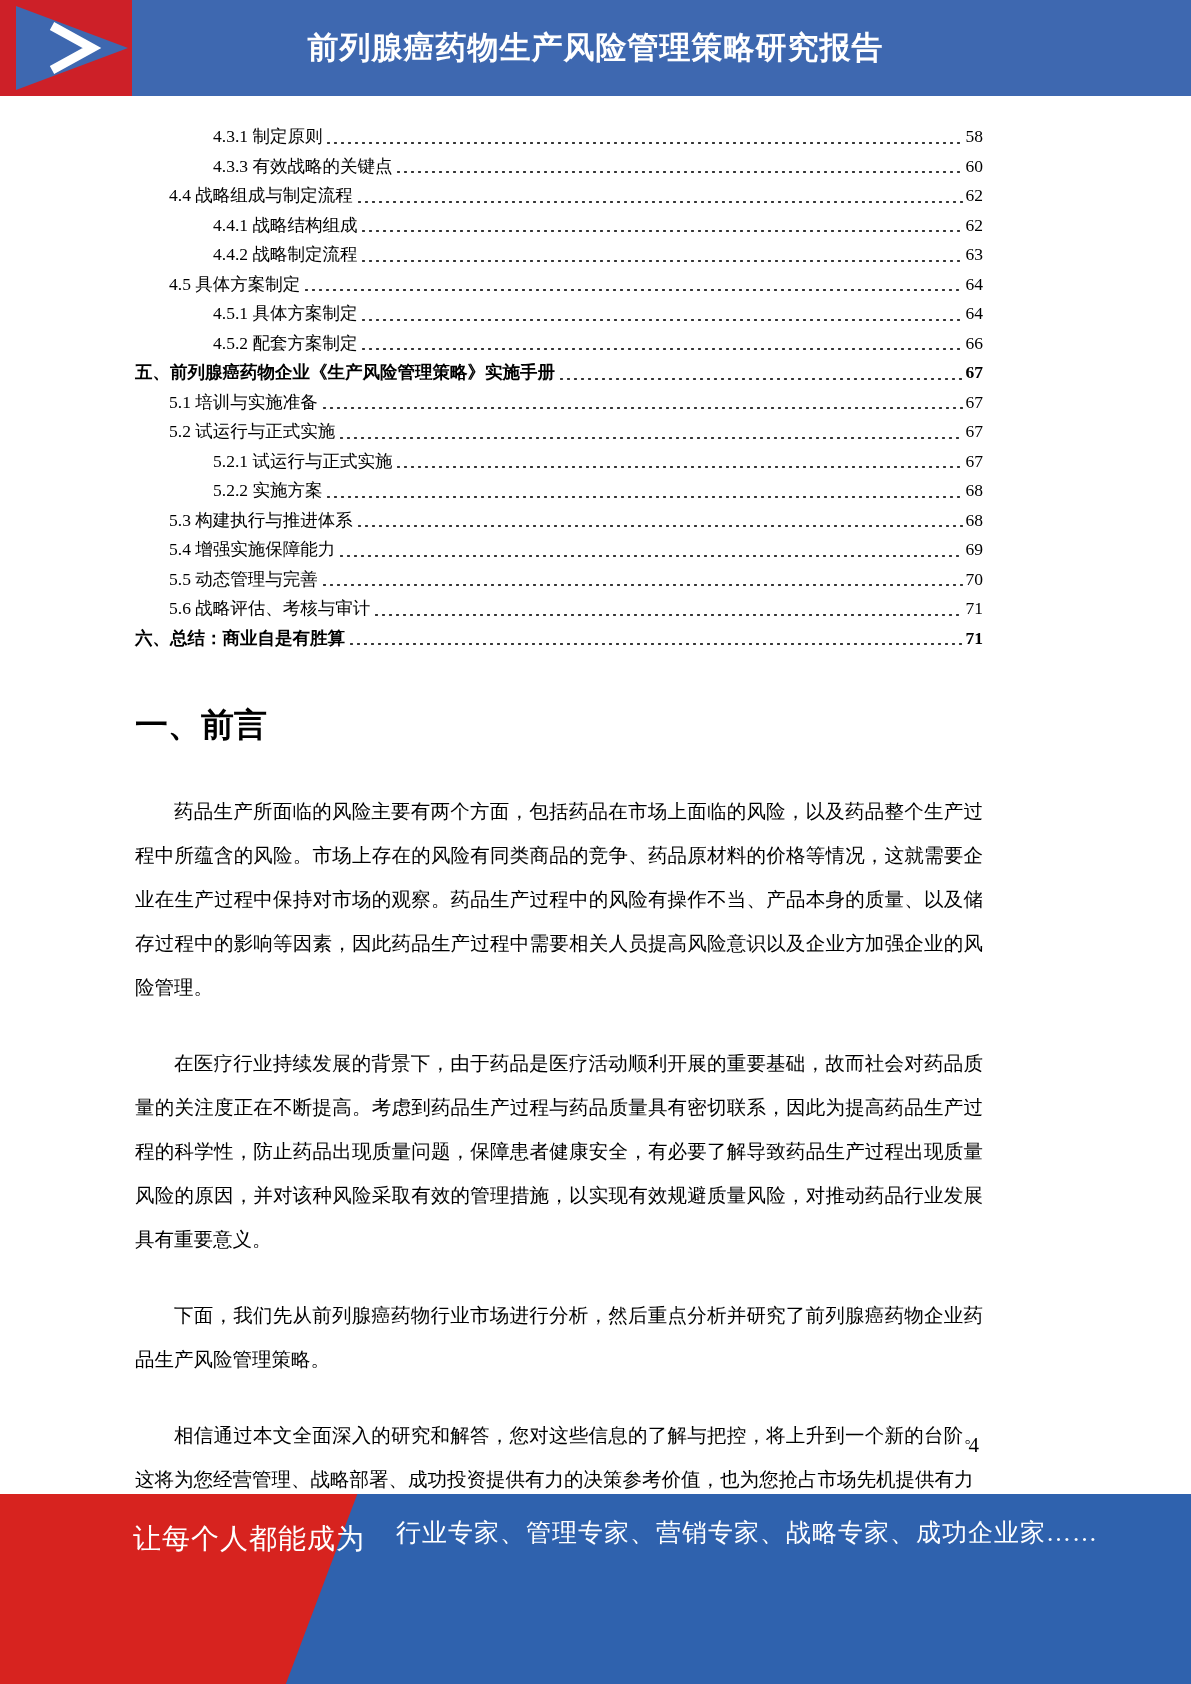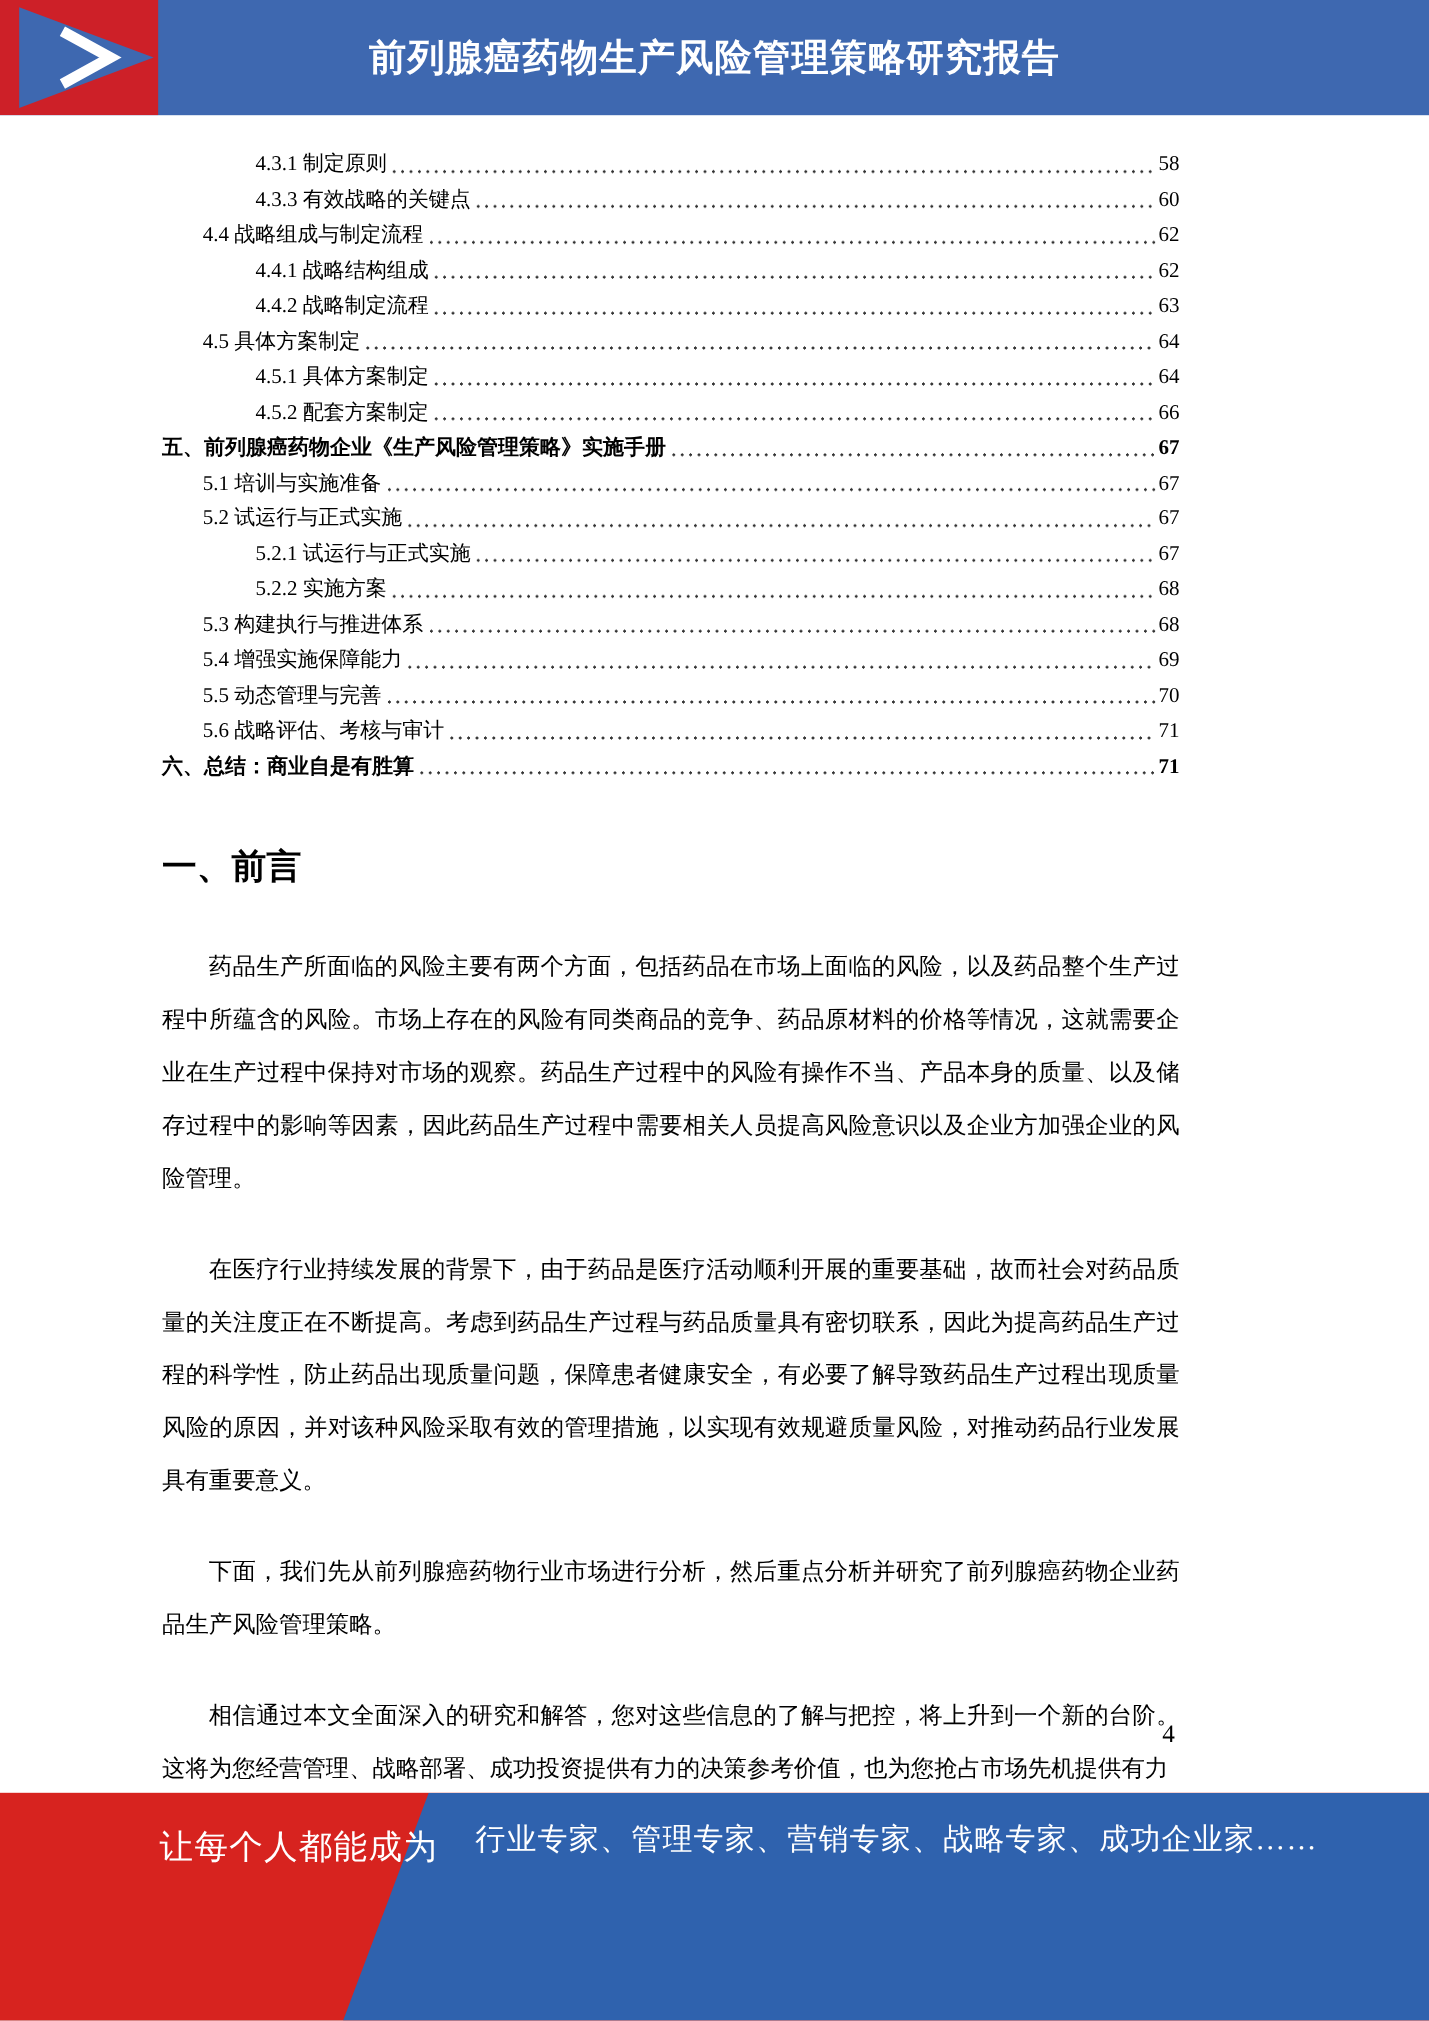--- a/index.html
+++ b/index.html
@@ -49,21 +49,21 @@
   }
   .toc-row .pg{white-space:nowrap;font-family:Liberation Serif, serif;}
   .toc-row.lvl2{padding-left:34px;}
   .toc-row.lvl3{padding-left:78px;}
   .toc-row.bold{font-weight:bold;}
 
   
   .section-heading{
     margin:50px 0 0 0;
     font-family:"Liberation Sans","DejaVu Sans",sans-serif;
-    font-weight:bold;font-size:29px;color:#000;
+    font-weight:bold;font-size:33px;color:#000;
   }
 
   
   .body-text{margin-top:42px;}
   .body-text p{
     margin:0 0 32px 0;
     font-size:19.5px;line-height:44px;
     text-align:justify;text-indent:2em;
   }
 

